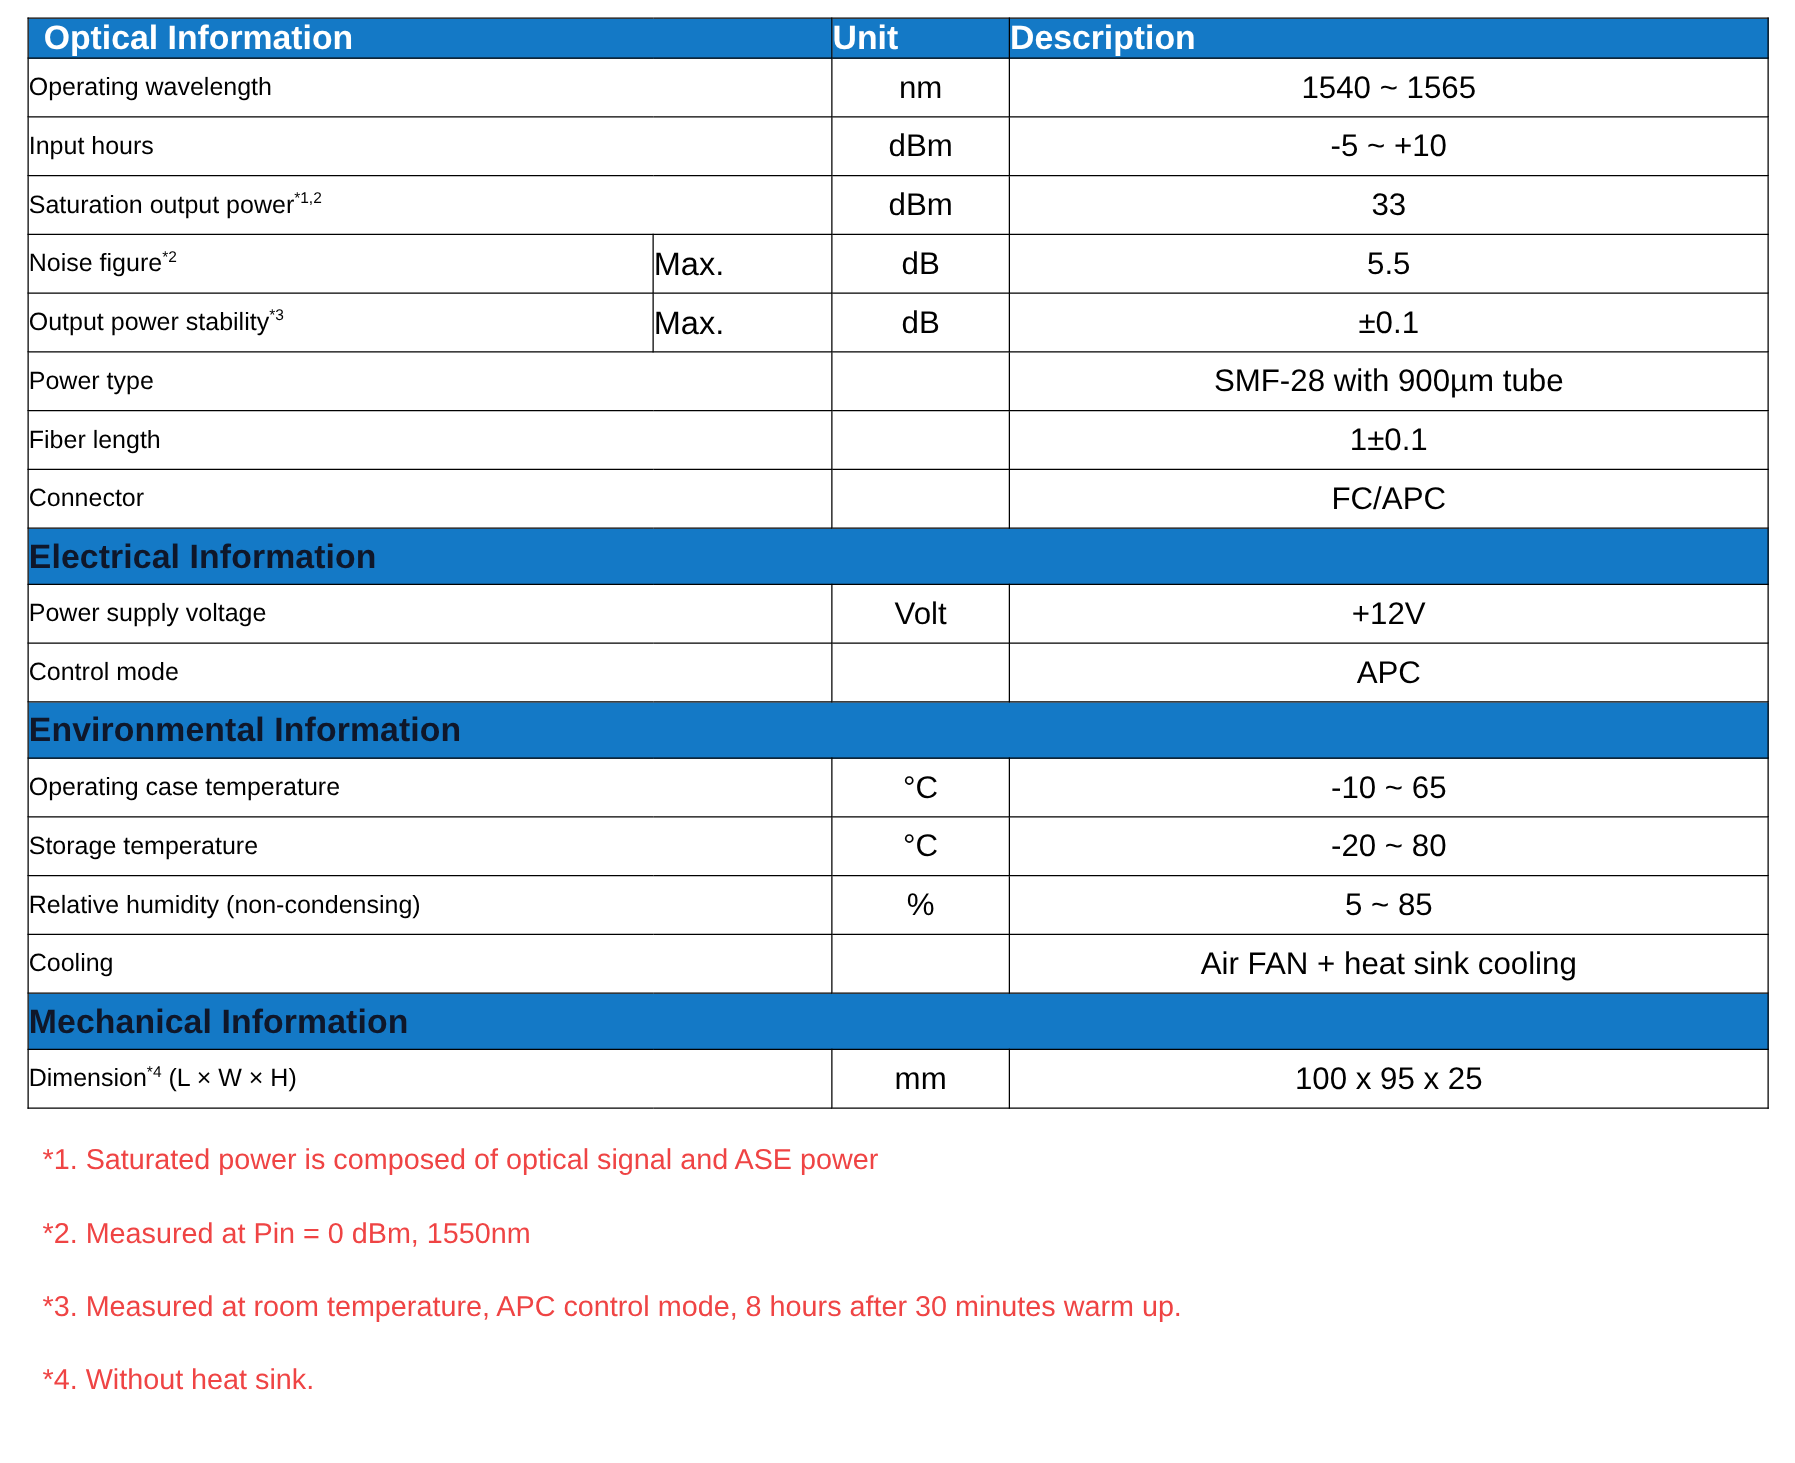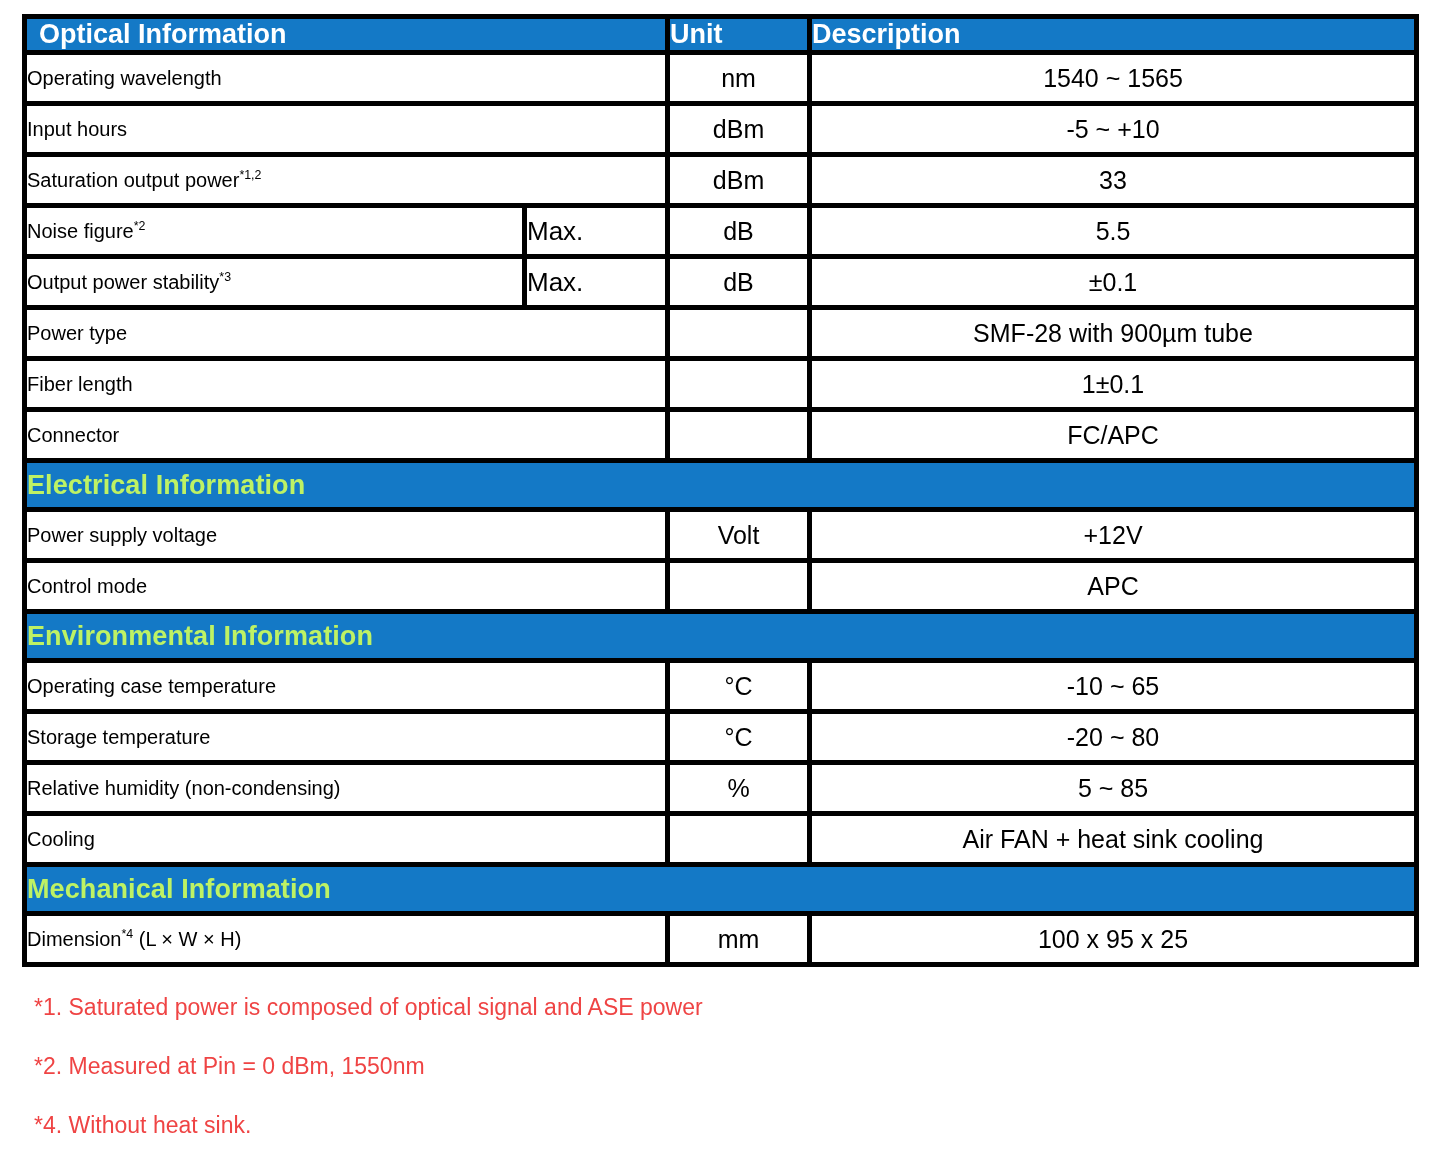--- a/index.html
+++ b/index.html
@@ -18,33 +18,33 @@
     box-sizing: border-box;
     padding: 14px 22px 0 22px;
     width: 1436px;
   }
   table.spec {
     border-collapse: collapse;
     table-layout: fixed;
     width: 1392px;
   }
   table.spec td {
-    border: 5px solid #000000;
+    border: 1px solid #000000;
     padding: 0;
     vertical-align: middle;
   }
   
   col.c-name   { width: 500px; }
   col.c-qual   { width: 143px; }
   col.c-unit   { width: 142px; }
   col.c-desc   { width: 607px; }
 
   .sect-head td {
     background: #1479c6;
-    color: #bef264;
+    color: #0f172a;
     font-weight: bold;
     font-size: 27px;
     height: 44px;
     padding: 0 0 0 12px;
     border-color: #1479c6;
     letter-spacing: 0.1px;
   }
   .hdr-blue {
     background: #1479c6;
     color: #ffffff;
@@ -206,16 +206,17 @@
         <td class="name" colspan="2"><span>Dimension</span><sup>*4</sup><span> (L × W × H)</span></td>
         <td class="unit">mm</td>
         <td class="desc">100 x 95 x 25</td>
       </tr>
     </tbody>
   </table>
 
   <div class="notes">
     <div class="note">*1. Saturated power is composed of optical signal and ASE power</div>
     <div class="note">*2. Measured at Pin = 0 dBm, 1550nm</div>
+    <div class="note">*3. Measured at room temperature, APC control mode, 8 hours after 30 minutes warm up.</div>
     <div class="note">*4. Without heat sink.</div>
   </div>
 
 </div>
 
 </body></html>

